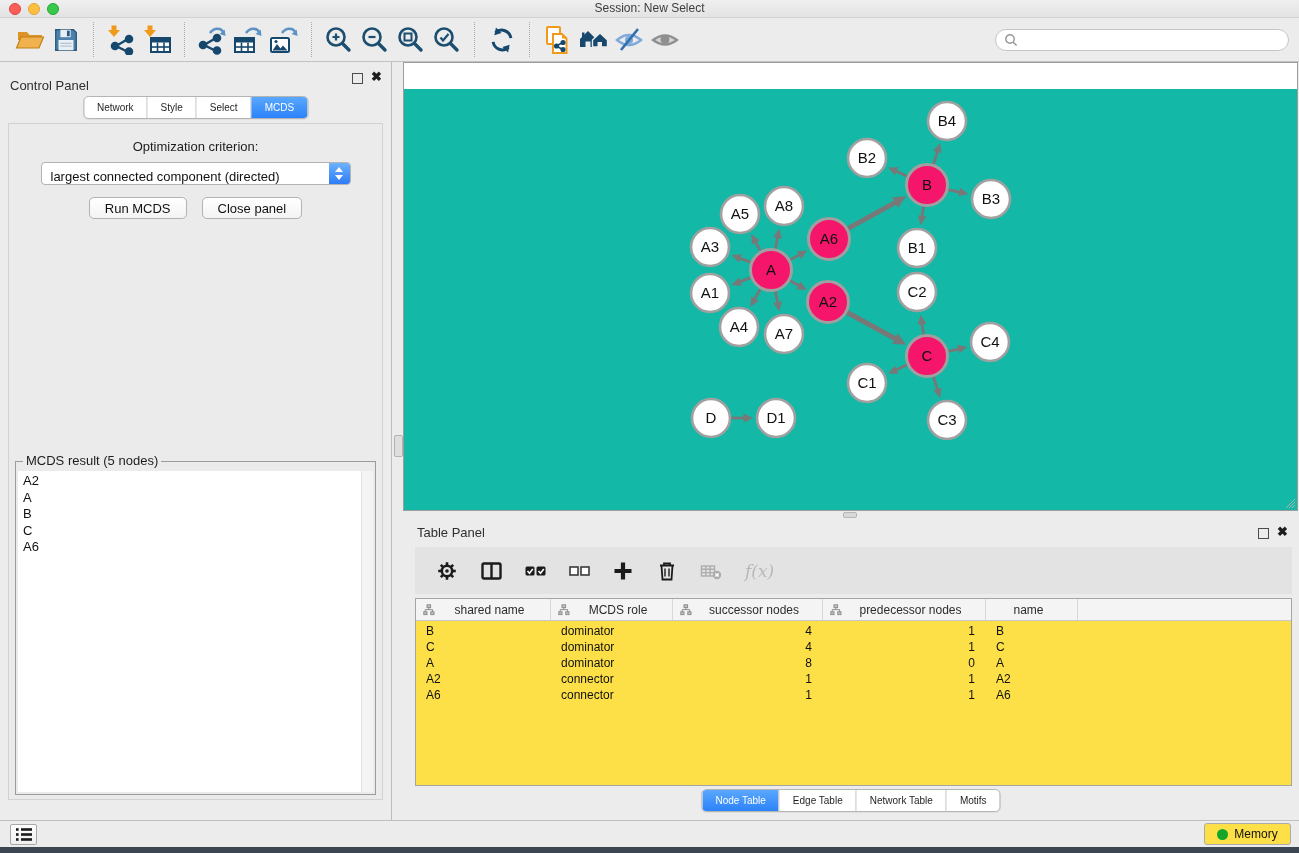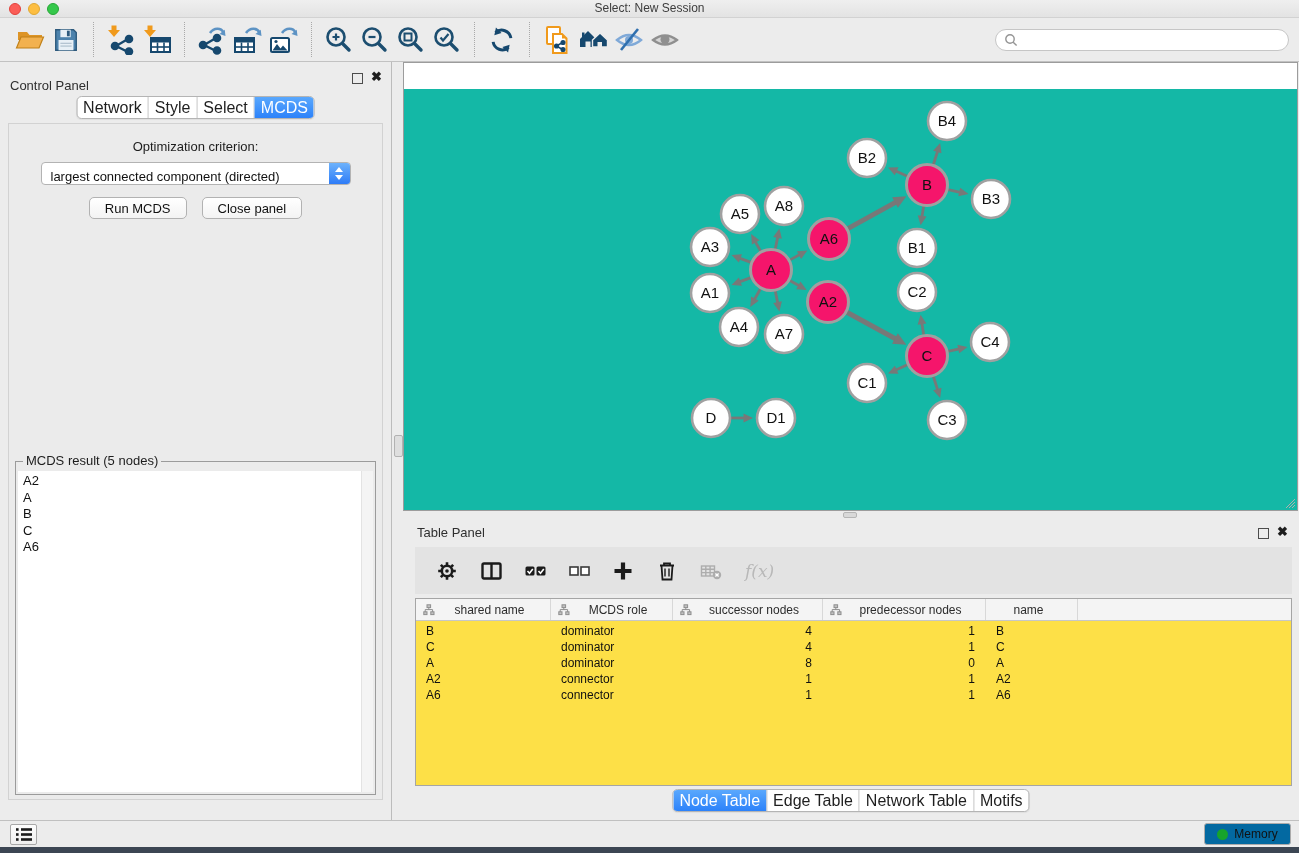--- a/index.html
+++ b/index.html
@@ -34,21 +34,21 @@
     background:#ececec; border-right:1px solid #bcbcbc; }
   .cp-header { position:relative; height:30px; }
   .panel-title { position:absolute; left:10px; top:16px; font-size:13px; color:#2f2f2f; }
   .float-icon { position:absolute; width:11px; height:11px; border:1.6px solid #4c4c4c; top:11px; }
   .cp-header .float-icon { right:28px; }
   .close-icon { position:absolute; top:7px; font-size:13px; font-weight:bold; color:#1d1d1d; line-height:16px; }
   .cp-header .close-icon { right:9px; }
 
   .segmented { display:flex; background:#fff; border:1px solid #b4b4b4; border-radius:5px;
     overflow:hidden; box-shadow:0 1px 1px rgba(0,0,0,.06); }
-  .seg { padding:3px 6px; font-size:16px; color:#1f1f1f; border-right:1px solid #c6c6c6;
+  .seg { padding:3px 13px; font-size:10px; color:#1f1f1f; border-right:1px solid #c6c6c6;
     line-height:15px; white-space:nowrap; }
   .seg:last-child { border-right:none; }
   .seg.selected { background:linear-gradient(#5aa8fd,#2c82fa); color:#fff; }
   .cp-tabs { position:absolute; top:34px; left:50%; transform:translateX(-50%); }
 
   .cp-body { position:absolute; left:8px; right:8px; top:61px; bottom:20px;
     background:#ebebeb; border:1px solid #d2d2d2; }
   .opt-label { margin-top:15px; text-align:center; font-size:13px; color:#1d1d1d; }
   .dropdown { position:relative; width:310px; height:23px; margin:8px auto 0 auto;
     background:#fff; border:1px solid #b3b3b3; border-radius:4px;
@@ -116,37 +116,37 @@
 
   .tp-tabs { position:absolute; bottom:8px; left:50%; transform:translateX(-50%); }
 
   
   .statusbar { position:absolute; left:0; right:0; top:820px; height:27px;
     background:#ececec; border-top:1px solid #c0c0c0; }
   .list-btn { position:absolute; left:10px; top:3px; width:27px; height:21px;
     background:linear-gradient(#fdfdfd,#efefef); border:1px solid #a8a8a8; border-radius:2px;
     display:flex; align-items:center; justify-content:center; }
   .memory-btn { position:absolute; right:8px; top:2px; height:22px; width:87px;
-    background:#0369a1; border:1px solid #ababab; border-radius:3px;
+    background:#fde047; border:1px solid #ababab; border-radius:3px;
     display:flex; align-items:center; justify-content:center; gap:6px; font-size:12px; color:#111; }
   .mem-dot { width:11px; height:11px; border-radius:50%; background:#17a42b; }
   .desktop-strip { position:absolute; left:0; right:0; bottom:0; height:6px; background:#3c4653; }
 </style>
 </head>
 <body>
 
 <div id="app">
 
   <div class="titlebar">
     <div class="lights">
       <span class="light red"></span>
       <span class="light yellow"></span>
       <span class="light green"></span>
     </div>
-    <span class="title-text">Select: New Session</span>
+    <span class="title-text">Session: New Select</span>
   </div>
 
   <div class="toolbar">
     <div class="tb-btn">
       <svg class="ic" width="30" height="30" viewBox="0 0 30 30">
         <path d="M3 7 h9 l2.5 3 H27 v5 H3 z" fill="#dd9426"></path>
         <path d="M1.5 23 L6 12 h22.5 L24 23 z" fill="#f2b14f" stroke="#c08018" stroke-width="1.2"></path>
       </svg>
     </div>
     <div class="tb-btn">

